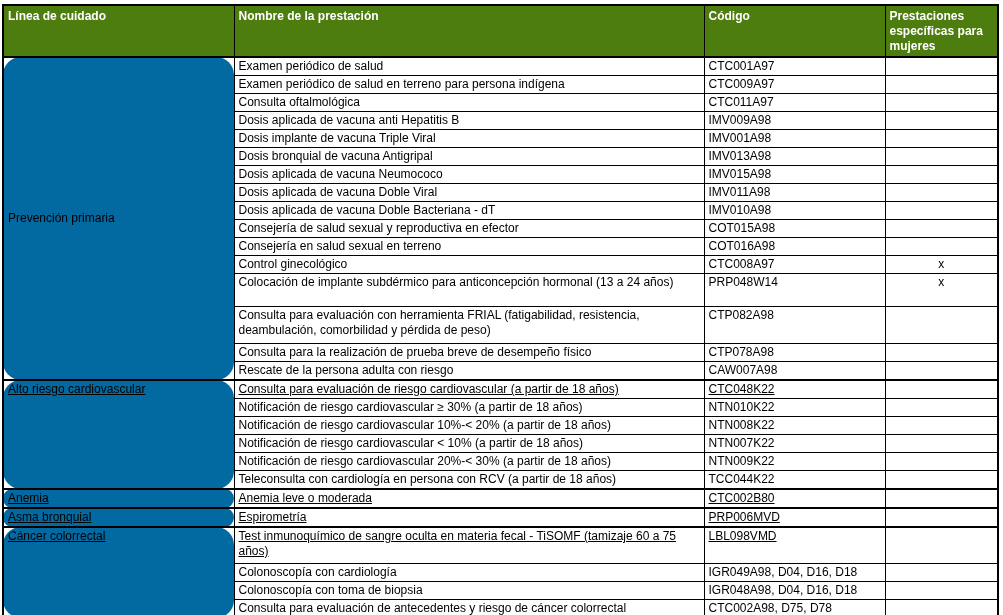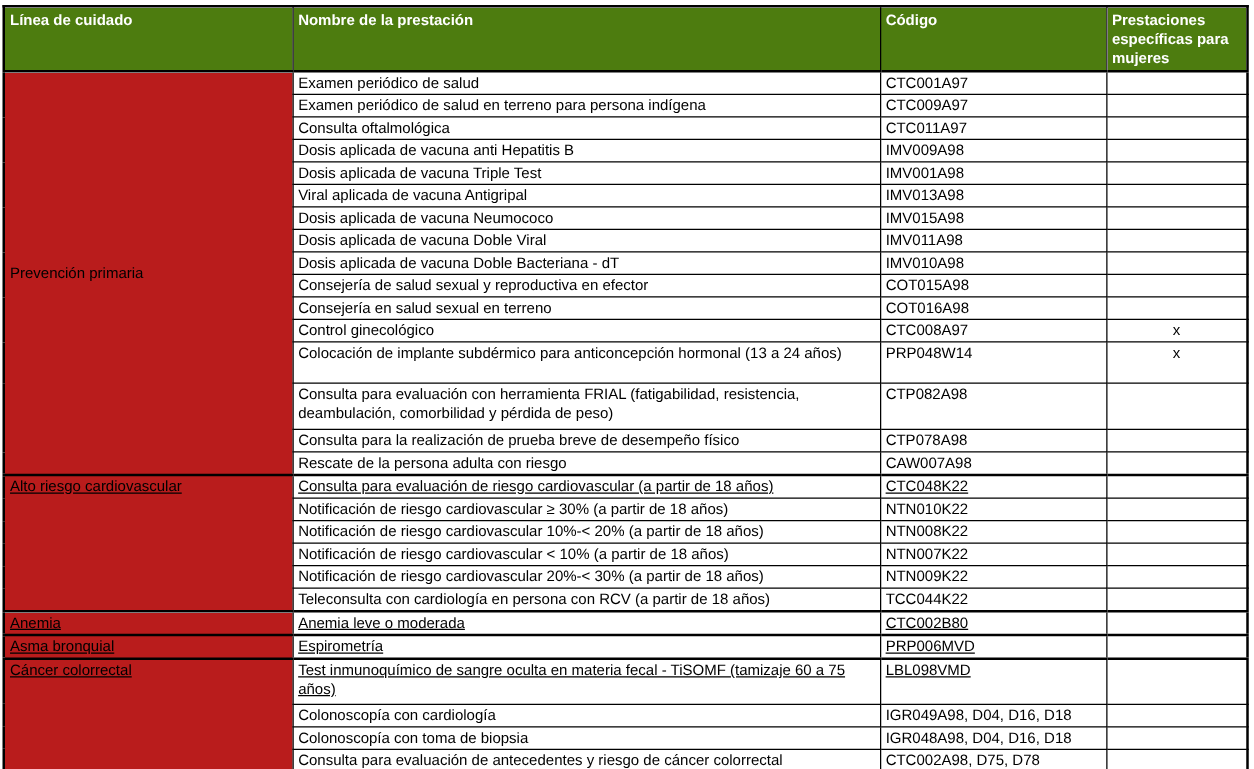--- a/index.html
+++ b/index.html
@@ -40,22 +40,23 @@
     font-weight: bold;
     text-align: left;
     vertical-align: top;
     height: 46px;
     border-bottom: 2px solid #000;
     padding-top: 3px;
   }
   tbody tr { height: 18px; }
   tbody td { vertical-align: middle; background: #ffffff; }
   td.linea {
-    background: #b91c1c;
+    background: #0369a1;
     vertical-align: top;
+    border-radius: 18px;
   }
   td.linea.v-middle { vertical-align: middle; }
   td.v-top { vertical-align: top; }
   td.mujeres { text-align: center; }
   tr.group-start td { border-top: 2px solid #000; text-decoration: underline; }
 </style>
 </head>
 <body>
 
 <div class="sheet">
@@ -90,26 +91,26 @@
           <td>Consulta oftalmológica</td>
           <td>CTC011A97</td>
           <td class="mujeres"></td>
         </tr>
         <tr>
           <td>Dosis aplicada de vacuna anti Hepatitis B</td>
           <td>IMV009A98</td>
           <td class="mujeres"></td>
         </tr>
         <tr>
-          <td>Dosis aplicada de vacuna Triple Test</td>
+          <td>Dosis implante de vacuna Triple Viral</td>
           <td>IMV001A98</td>
           <td class="mujeres"></td>
         </tr>
         <tr>
-          <td>Viral aplicada de vacuna Antigripal</td>
+          <td>Dosis bronquial de vacuna Antigripal</td>
           <td>IMV013A98</td>
           <td class="mujeres"></td>
         </tr>
         <tr>
           <td>Dosis aplicada de vacuna Neumococo</td>
           <td>IMV015A98</td>
           <td class="mujeres"></td>
         </tr>
         <tr>
           <td>Dosis aplicada de vacuna Doble Viral</td>

